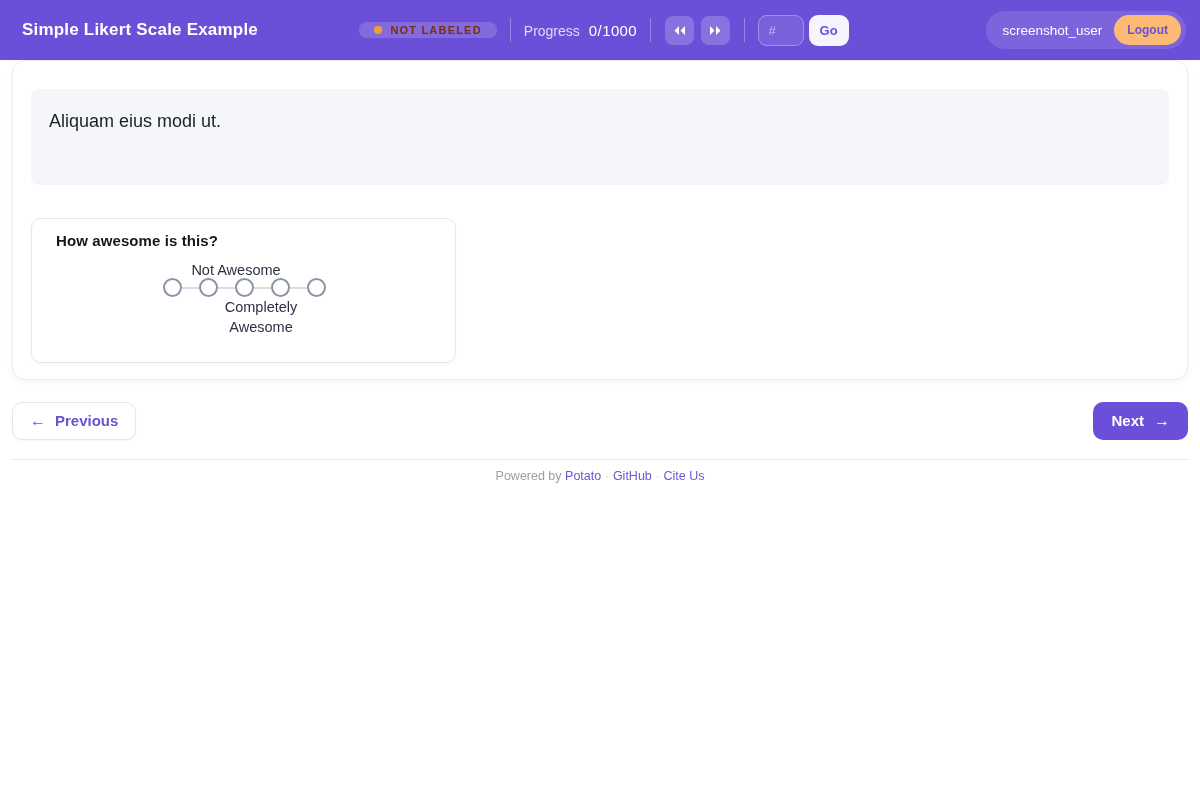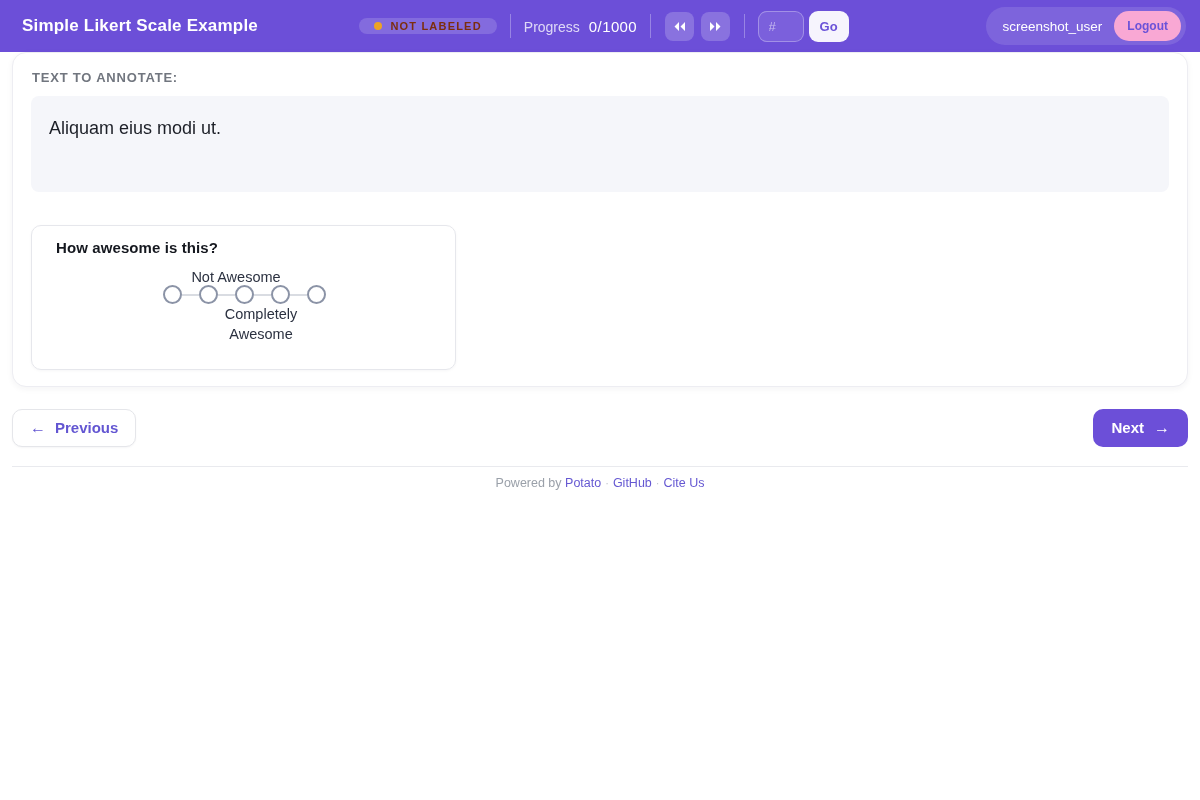--- a/index.html
+++ b/index.html
@@ -1,20 +1,20 @@
 <!DOCTYPE html>
 <html><head>
 <meta charset="utf-8">
 <style>
   * { margin: 0; padding: 0; box-sizing: border-box; }
   html, body { width: 1200px; height: 800px; background: #ffffff; font-family: "Liberation Sans", sans-serif; }
 
   
   .app-header {
-    height: 52px; background: #6c4fd8; display: flex; align-items: center;
+    height: 60px; background: #6c4fd8; display: flex; align-items: center;
     padding: 0 14px 0 22px; color: #fff;
   }
   .header-left { flex: 1; display: flex; align-items: center; }
   .app-title { font-size: 17px; font-weight: bold; letter-spacing: .2px; color: #fff; }
   .header-center { display: flex; align-items: center; gap: 13px; }
   .status-badge {
     display: inline-flex; align-items: center; gap: 8px;
     background: rgba(255,255,255,0.16); border-radius: 999px; padding: 2px 15px; text-align: center;
   }
   .status-dot { width: 8px; height: 8px; border-radius: 50%; background: #eda325; display: inline-block; }
@@ -43,21 +43,21 @@
     cursor: pointer; font-family: "Liberation Sans", sans-serif;
   }
   .header-right { flex: 1; display: flex; justify-content: flex-end; }
   .user-pill {
     display: flex; align-items: center; gap: 12px;
     background: rgba(255,255,255,0.12); border-radius: 999px; padding: 4px 5px 4px 17px;
   }
   .username { font-size: 13.5px; color: #fff; }
   .logout-btn {
     border: none; border-radius: 999px; padding: 8px 13px;
-    background: #f9a8d4; color: #6b52d8; font-size: 12px; font-weight: bold;
+    background: #fdba74; color: #6b52d8; font-size: 12px; font-weight: bold;
     cursor: pointer; font-family: "Liberation Sans", sans-serif;
   }
 
   
   .main-card {
     margin: 0 12px; background: #fff; border: 1px solid #ededf2;
     border-radius: 14px; box-shadow: 0 2px 6px rgba(30,30,60,0.05);
     padding: 17px 18px 16px 18px;
   }
   .annotate-label {
@@ -165,21 +165,20 @@
 
   <div class="header-right">
     <div class="user-pill">
       <span class="username">screenshot_user</span>
       <button class="logout-btn">Logout</button>
     </div>
   </div>
 </header>
 
 <main class="main-card">
-  <div class="annotate-label">TEXT TO ANNOTATE:</div>
 
   <div class="text-box">
     <p class="text-to-annotate">Aliquam eius modi ut.</p>
   </div>
 
   <div class="likert-card">
     <div class="likert-question">How awesome is this?</div>
     <div class="likert-row">
       <span class="scale-min-label">Not Awesome</span>
       <span class="likert-scale">

